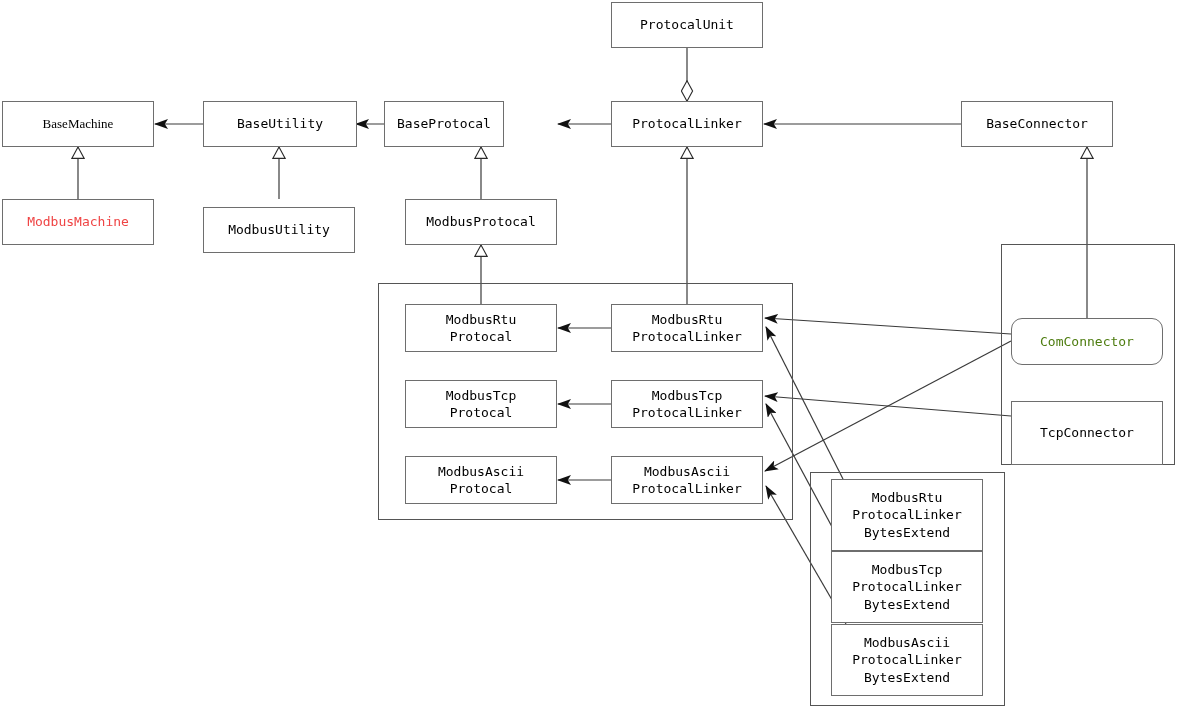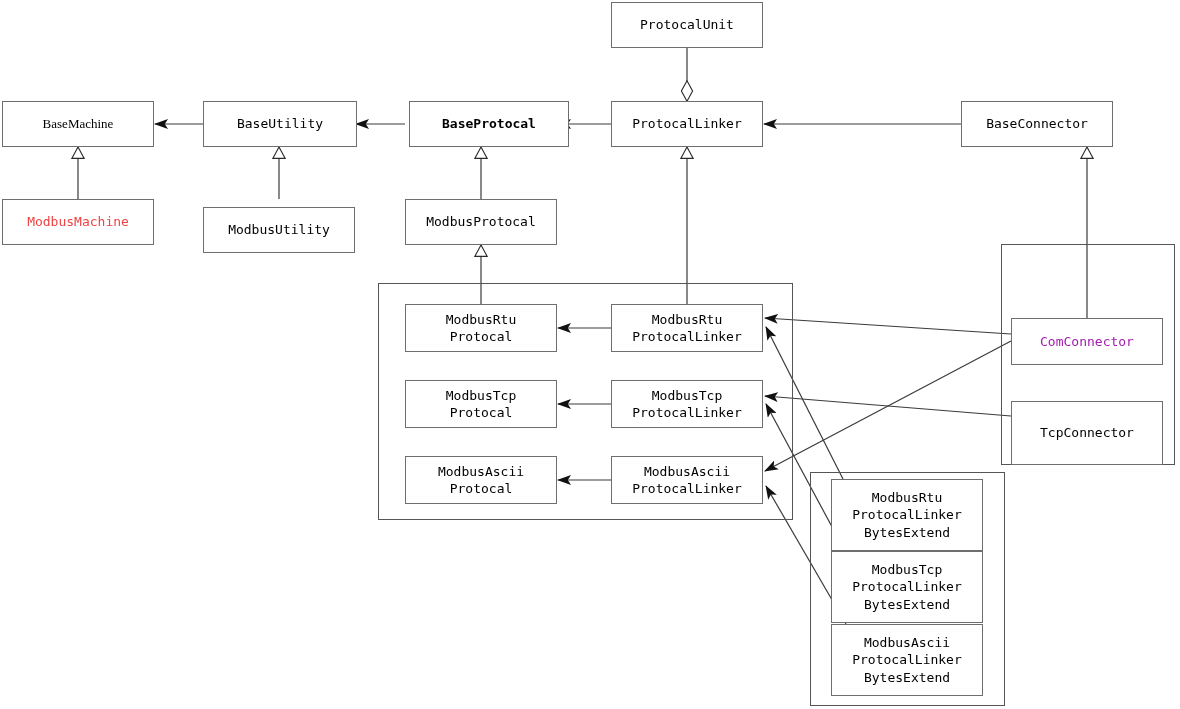--- a/index.html
+++ b/index.html
@@ -90,39 +90,39 @@
   </svg>
 
   <div class="group" style="left: 378px; top: 283px; width: 415px; height: 237px;"></div>
   <div class="group" style="left: 1001px; top: 244px; width: 174px; height: 221px;"></div>
   <div class="group" style="left: 810px; top: 472px; width: 195px; height: 234px;"></div>
 
   <div id="node-layer">
       <div class="node" style="left: 611px; top: 2px; width: 152px; height: 46px; border-color: rgb(110, 110, 110); color: rgb(0, 0, 0); text-align: center;">ProtocalUnit</div>
       <div class="node" style="left: 2px; top: 101px; width: 152px; height: 46px; border-color: rgb(110, 110, 110); color: rgb(0, 0, 0); font-family: Liberation Serif, serif;">BaseMachine</div>
       <div class="node" style="left: 203px; top: 101px; width: 154px; height: 46px; border-color: rgb(110, 110, 110); color: rgb(0, 0, 0);">BaseUtility</div>
-      <div class="node" style="left: 409px; top: 101px; width: 160px; height: 46px; border-color: rgb(110, 110, 110); color: rgb(0, 0, 0); font-weight: bold;">BaseProtocal</div>
+      <div class="node" style="left: 384px; top: 101px; width: 120px; height: 46px; border-color: rgb(110, 110, 110); color: rgb(0, 0, 0);">BaseProtocal</div>
       <div class="node" style="left: 611px; top: 101px; width: 152px; height: 46px; border-color: rgb(110, 110, 110); color: rgb(0, 0, 0);">ProtocalLinker</div>
       <div class="node" style="left: 961px; top: 101px; width: 152px; height: 46px; border-color: rgb(110, 110, 110); color: rgb(0, 0, 0);">BaseConnector</div>
       <div class="node" style="left: 2px; top: 199px; width: 152px; height: 46px; border-color: rgb(110, 110, 110); color: #ef4444;">ModbusMachine</div>
       <div class="node" style="left: 203px; top: 199px; width: 152px; height: 46px; border-color: rgb(110, 110, 110); color: rgb(0, 0, 0); margin-top: 8px;">ModbusUtility</div>
       <div class="node" style="left: 405px; top: 199px; width: 152px; height: 46px; border-color: rgb(110, 110, 110); color: rgb(0, 0, 0);">ModbusProtocal</div>
       <div class="node" style="left: 405px; top: 304px; width: 152px; height: 48px; border-color: rgb(110, 110, 110); color: rgb(0, 0, 0);">ModbusRtu
 Protocal</div>
       <div class="node" style="left: 405px; top: 380px; width: 152px; height: 48px; border-color: rgb(110, 110, 110); color: rgb(0, 0, 0);">ModbusTcp
 Protocal</div>
       <div class="node" style="left: 405px; top: 456px; width: 152px; height: 48px; border-color: rgb(110, 110, 110); color: rgb(0, 0, 0);">ModbusAscii
 Protocal</div>
       <div class="node" style="left: 611px; top: 304px; width: 152px; height: 48px; border-color: rgb(110, 110, 110); color: rgb(0, 0, 0);">ModbusRtu
 ProtocalLinker</div>
       <div class="node" style="left: 611px; top: 380px; width: 152px; height: 48px; border-color: rgb(110, 110, 110); color: rgb(0, 0, 0);">ModbusTcp
 ProtocalLinker</div>
       <div class="node" style="left: 611px; top: 456px; width: 152px; height: 48px; border-color: rgb(110, 110, 110); color: rgb(0, 0, 0);">ModbusAscii
 ProtocalLinker</div>
-      <div class="node" style="left: 1011px; top: 318px; width: 152px; height: 47px; border-color: rgb(110, 110, 110); color: #a21caf;">ComConnector</div>
+      <div class="node" style="left: 1011px; top: 318px; width: 152px; height: 47px; border-color: rgb(110, 110, 110); color: #4d7c0f; border-radius: 11px;">ComConnector</div>
       <div class="node" style="left: 1011px; top: 401px; width: 152px; height: 64px; border-color: rgb(110, 110, 110); color: rgb(0, 0, 0);">TcpConnector</div>
       <div class="node" style="left: 831px; top: 479px; width: 152px; height: 72px; border-color: rgb(110, 110, 110); color: rgb(0, 0, 0);">ModbusRtu
 ProtocalLinker
 BytesExtend</div>
       <div class="node" style="left: 831px; top: 551px; width: 152px; height: 72px; border-color: rgb(110, 110, 110); color: rgb(0, 0, 0);">ModbusTcp
 ProtocalLinker
 BytesExtend</div>
       <div class="node" style="left: 831px; top: 624px; width: 152px; height: 72px; border-color: rgb(110, 110, 110); color: rgb(0, 0, 0);">ModbusAscii
 ProtocalLinker
 BytesExtend</div>

